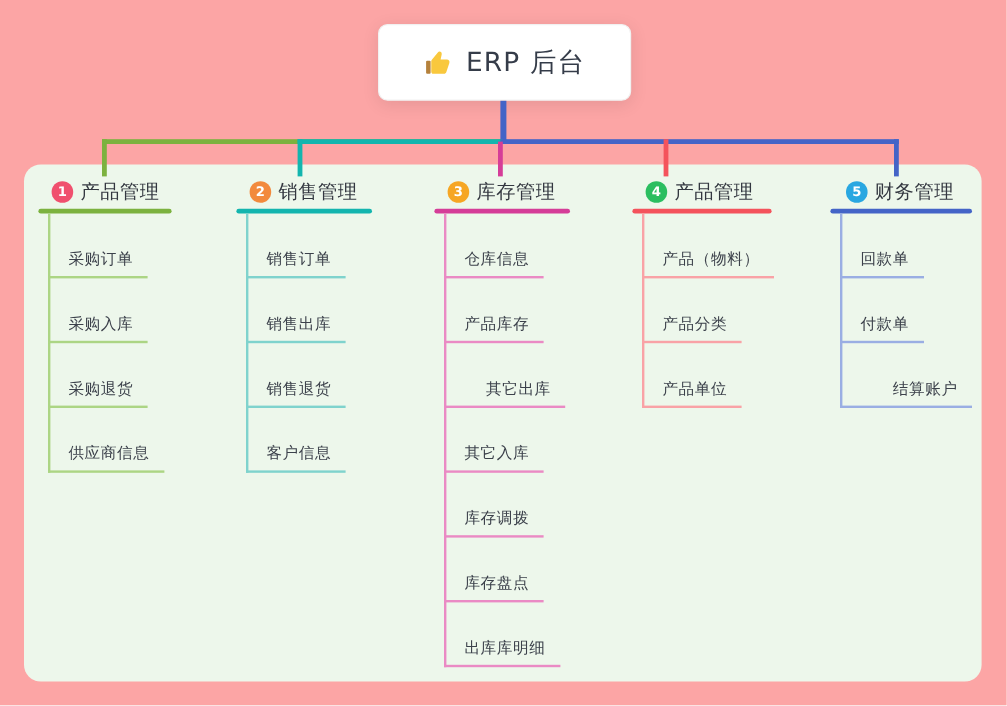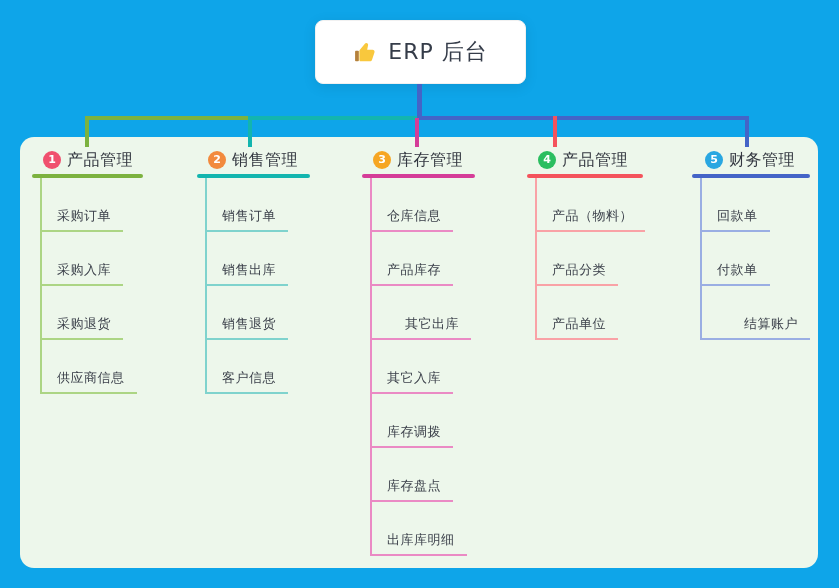--- a/index.html
+++ b/index.html
@@ -1,19 +1,19 @@
 <!DOCTYPE html>
 <html><head>
 <meta charset="utf-8">
 <style>
   html,body{margin:0;padding:0;background:#ffffff;}
   #stage{
     position:relative;
     width:839px;height:588px;
-    background:#0ea5e9;
+    background:#fca5a5;
     font-family:"DejaVu Sans",sans-serif;
     overflow:hidden;
   }
   .panel{
     position:absolute;left:20px;top:137px;width:798px;height:431px;
     border-radius:14px;
   }
   .root-card{
     position:absolute;left:315px;top:20px;width:211px;height:64px;
     background:#ffffff;border:1px solid #f1f1f1;border-radius:8px;

